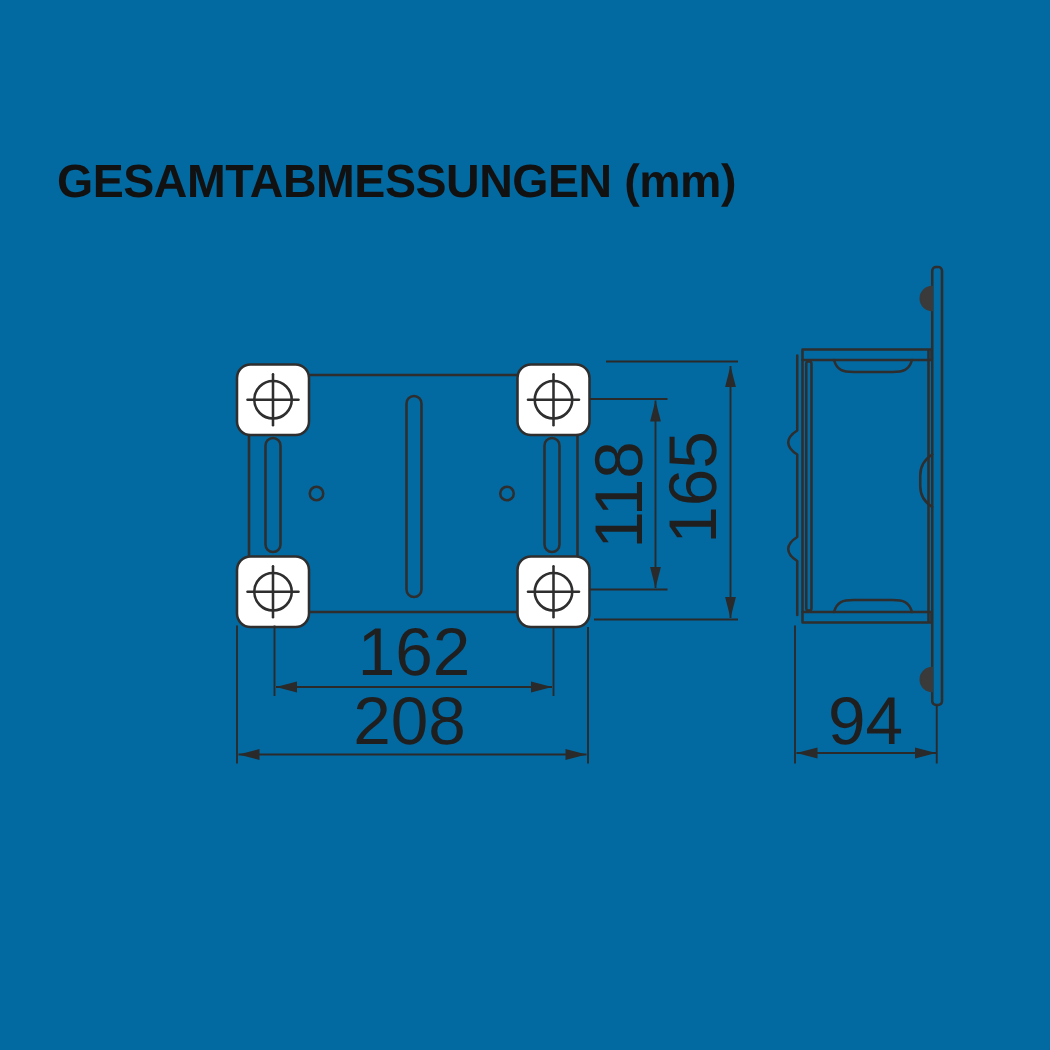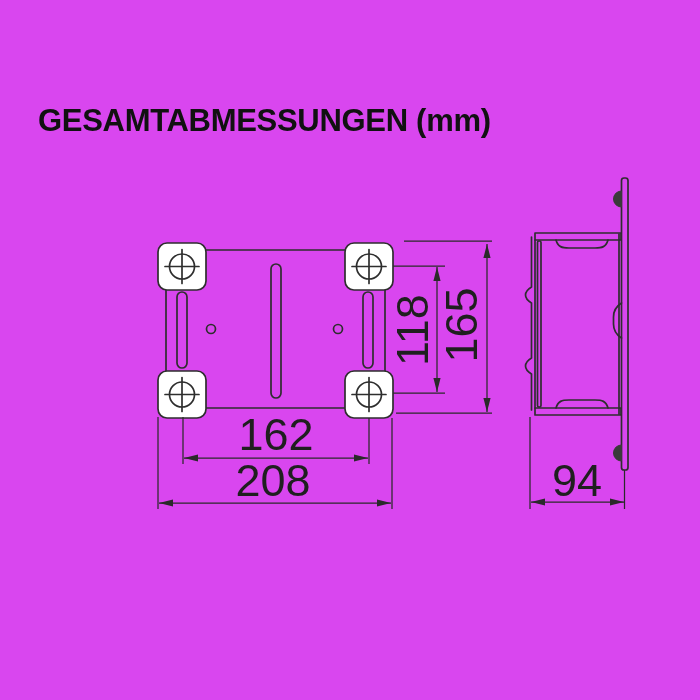--- a/index.html
+++ b/index.html
@@ -1,17 +1,17 @@
 <!DOCTYPE html>
 <html><head>
 <meta charset="utf-8">
 <style>
   html,body{margin:0;padding:0;background:#fff;}
   .canvas{
-    position:relative;width:700px;height:700px;background:#d946ef;
+    position:relative;width:700px;height:700px;background:#0369a1;
     font-family:"Liberation Sans", sans-serif;overflow:hidden;
   }
   .page-title{
     position:absolute;left:38px;top:103px;
     font-size:31px;font-weight:bold;color:#111;letter-spacing:-0.3px;
     white-space:nowrap;
   }
   svg{position:absolute;left:0;top:0;}
   .part{stroke:#2e2e2e;stroke-width:1.7px;fill:none;stroke-linejoin:round;stroke-linecap:round;}
   .part-fill{stroke:#2e2e2e;stroke-width:1.7px;fill:#ffffff;stroke-linejoin:round;}

